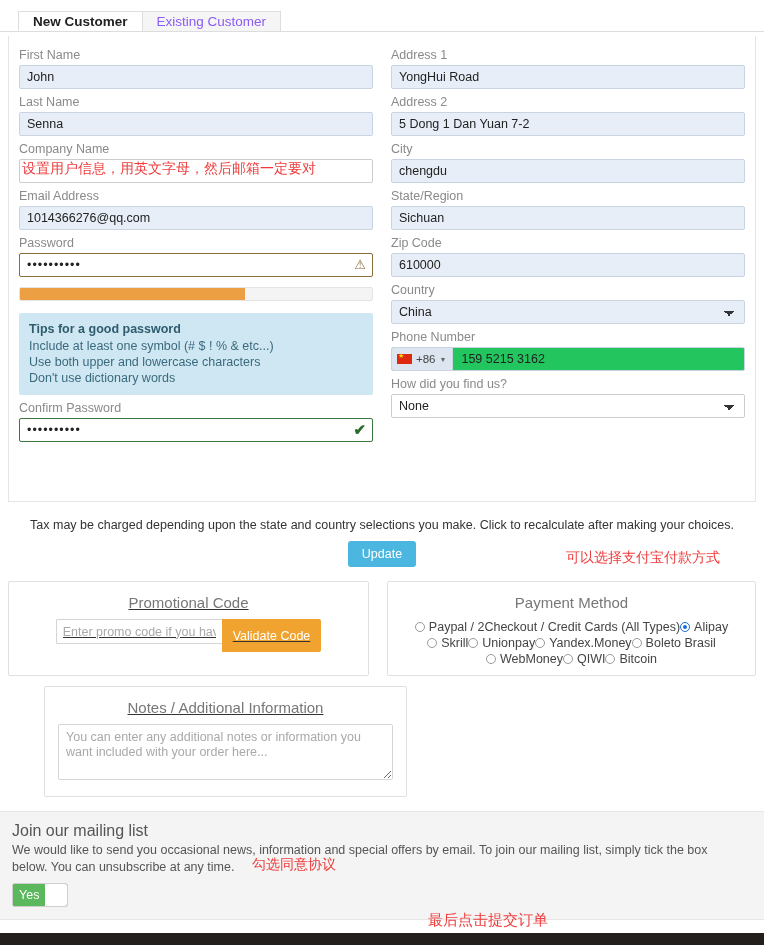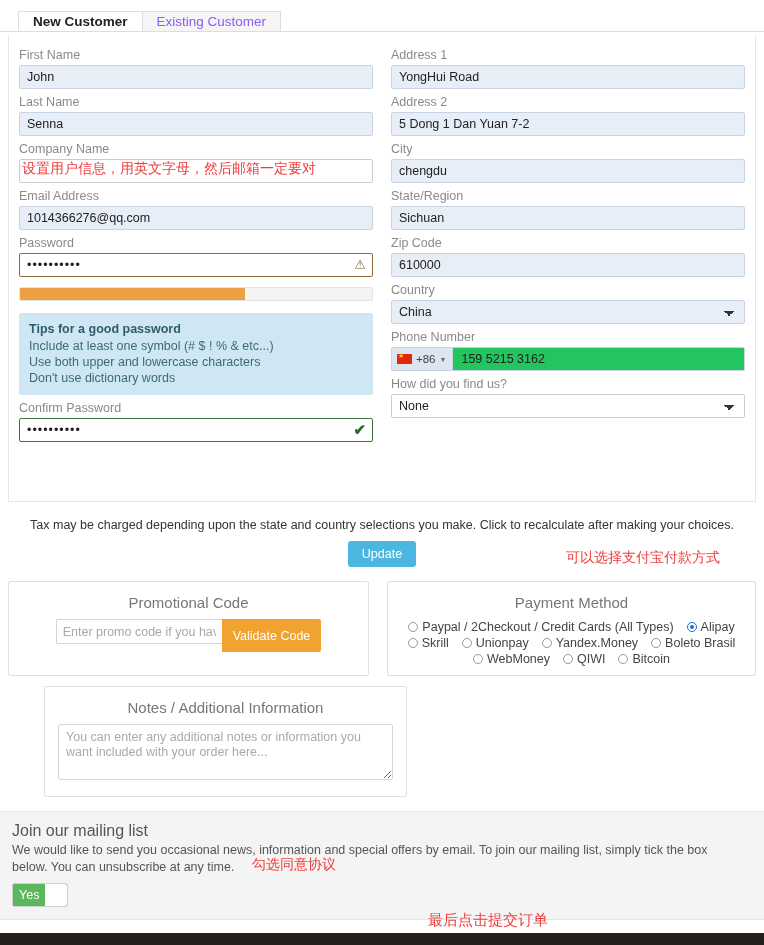--- a/index.html
+++ b/index.html
@@ -138,21 +138,21 @@
     display: inline-block; margin-top: 9px;
     background: #4bb7e0; color: #ffffff;
     border: none; border-radius: 3px;
     padding: 6px 14px; font-size: 12.5px;
     font-family: "Liberation Sans", sans-serif; cursor: pointer;
   }
 
   
   .mid { display: flex; gap: 18px; margin: 14px 8px 0 8px; }
   .panel { border: 1px solid #e0e0e0; border-radius: 2px; background: #ffffff; }
-  .panel-left { width: 363px; }
+  .panel-left { width: 363px; text-decoration: underline; }
   .panel-right { width: 371px; position: relative; padding-bottom: 8px; }
   .panel-title { text-align: center; font-size: 15px; color: #777777; padding: 12px 0 8px 0; }
 
   .promo-row { display: flex; justify-content: center; padding: 0 0 14px 0; }
   .promo-inp {
     width: 166px; height: 25px; border: 1px solid #d5d5d5; border-right: none;
     font-size: 12.5px; padding: 0 6px; color: #222;
     font-family: "Liberation Sans", sans-serif; border-radius: 2px 0 0 2px;
   }
   .promo-inp::placeholder { color: #a9a9a9; }
@@ -165,21 +165,21 @@
   .notes-wrap { padding: 0 13px 13px 13px; }
   textarea.notes {
     width: 100%; height: 56px; resize: vertical;
     border: 1px solid #d5d5d5; border-radius: 2px;
     font-size: 12.5px; color: #222; padding: 5px 7px;
     font-family: "Liberation Sans", sans-serif; line-height: 15px;
   }
   textarea.notes::placeholder { color: #a9a9a9; }
 
   .pay-rows { font-size: 12.5px; color: #444444; }
-  .pay-row { display: flex; justify-content: center; align-items: flex-start; gap: 13px; padding: 1px 0; flex-wrap: nowrap; }
+  .pay-row { display: flex; justify-content: center; align-items: flex-start; padding: 1px 0; flex-wrap: nowrap; }
   .pay-opt { display: inline-flex; align-items: center; gap: 4px; cursor: pointer; white-space: nowrap; }
   .radio {
     width: 10px; height: 10px; border-radius: 50%;
     border: 1px solid #9a9a9a; background: #ffffff;
     display: inline-block; position: relative; flex: none;
   }
   .radio.sel { border-color: #1a6fd4; }
   .radio.sel::after {
     content: ""; position: absolute; left: 2px; top: 2px;
     width: 4px; height: 4px; border-radius: 50%; background: #1a6fd4;

